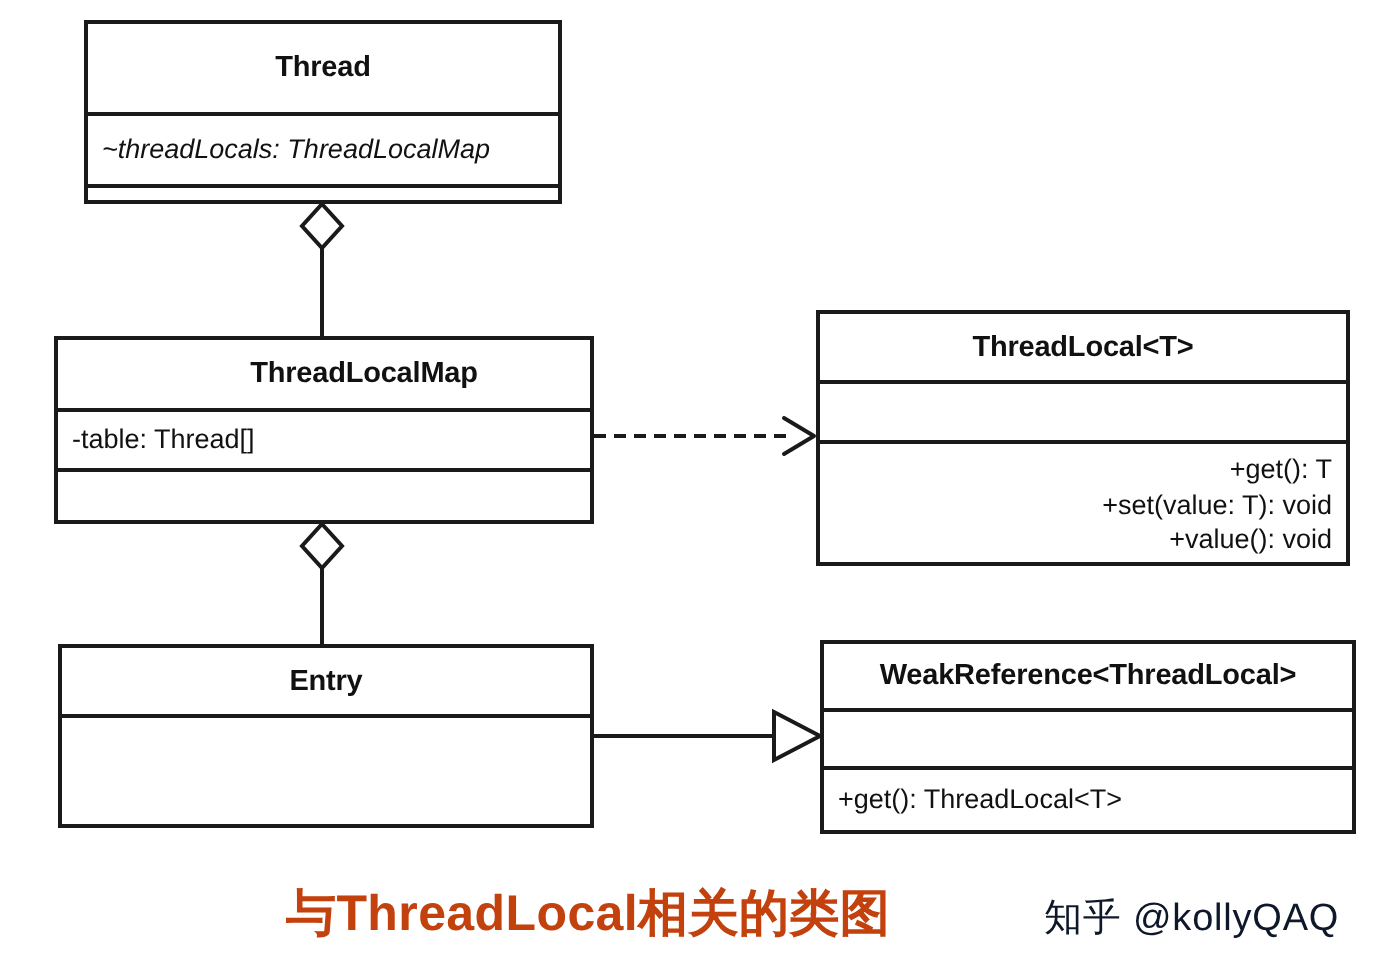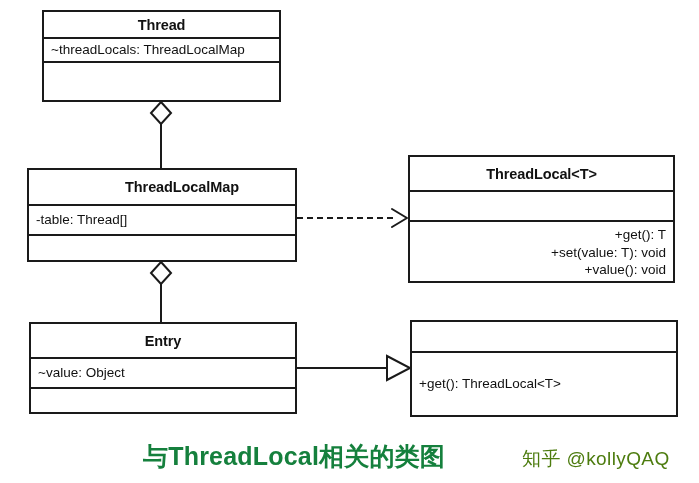--- a/index.html
+++ b/index.html
@@ -78,28 +78,28 @@
   svg.marker {
     position: absolute;
     overflow: visible;
   }
 
   
   .caption {
     position: absolute;
     font-size: 25px;
     font-weight: bold;
-    color: #15803d;
+    color: #c2410c;
     white-space: nowrap;
     letter-spacing: 0.2px;
   }
   .watermark {
     position: absolute;
     font-size: 19px;
-    color: #4d7c0f;
+    color: #0f172a;
     white-space: nowrap;
     letter-spacing: 0.4px;
   }
 </style>
 </head>
 <body>
 
 <div id="canvas">
 
   <div class="edge-line vert" style="left:160px; top:122px; height:46px;"></div>
@@ -116,22 +116,22 @@
   <svg class="marker" style="left:148px; top:260px;" width="26" height="26" viewBox="0 0 26 26">
     <polygon points="13,2 23,13 13,24 3,13" fill="#ffffff" stroke="#1a1a1a" stroke-width="2"></polygon>
   </svg>
 
   <div class="edge-line horiz" style="left:297px; top:367px; width:90px;"></div>
   <svg class="marker" style="left:385px; top:353px;" width="28" height="30" viewBox="0 0 28 30">
     <polygon points="2,3 25,15 2,27" fill="#ffffff" stroke="#1a1a1a" stroke-width="2" stroke-linejoin="miter"></polygon>
   </svg>
 
   <div class="uml-class" style="left:42px; top:10px; width:239px; height:92px;">
-    <div class="compartment cmp-title" style="height:25px;">Thread</div>
-    <div class="compartment cmp-body" style="height:24px;">
+    <div class="compartment cmp-title" style="height:44px;">Thread</div>
+    <div class="compartment cmp-body" style="height:36px;font-style:italic;">
       <div class="member">~threadLocals: ThreadLocalMap</div>
     </div>
     <div class="compartment cmp-body cmp-empty" style="flex:1;"></div>
   </div>
 
   <div class="uml-class" style="left:27px; top:168px; width:270px; height:94px;">
     <div class="compartment cmp-title" style="height:34px;margin-left:40px;">ThreadLocalMap</div>
     <div class="compartment cmp-body" style="height:30px;">
       <div class="member">-table: Thread[]</div>
     </div>
@@ -143,27 +143,25 @@
     <div class="compartment cmp-body cmp-empty" style="height:30px;"></div>
     <div class="compartment cmp-body" style="flex:1; padding-top:2px;">
       <div class="member">+get(): T</div>
       <div class="member">+set(value: T): void</div>
       <div class="member">+value(): void</div>
     </div>
   </div>
 
   <div class="uml-class" style="left:29px; top:322px; width:268px; height:92px;">
     <div class="compartment cmp-title" style="height:33px;">Entry</div>
-    <div class="compartment cmp-body" style="height:30px;">
-      <div class="member">~value: Object</div>
-    </div>
     <div class="compartment cmp-body cmp-empty" style="flex:1;"></div>
   </div>
 
   <div class="uml-class" style="left:410px; top:320px; width:268px; height:97px;">
+    <div class="compartment cmp-title" style="height:32px;">WeakReference&lt;ThreadLocal&gt;</div>
     <div class="compartment cmp-body cmp-empty" style="height:29px;"></div>
     <div class="compartment cmp-body" style="flex:1;">
       <div class="member">+get(): ThreadLocal&lt;T&gt;</div>
     </div>
   </div>
 
   <div class="caption" style="left:143px; top:440px;">与ThreadLocal相关的类图</div>
 
   <div class="watermark" style="left:522px; top:446px;">知乎 @kollyQAQ</div>
 

